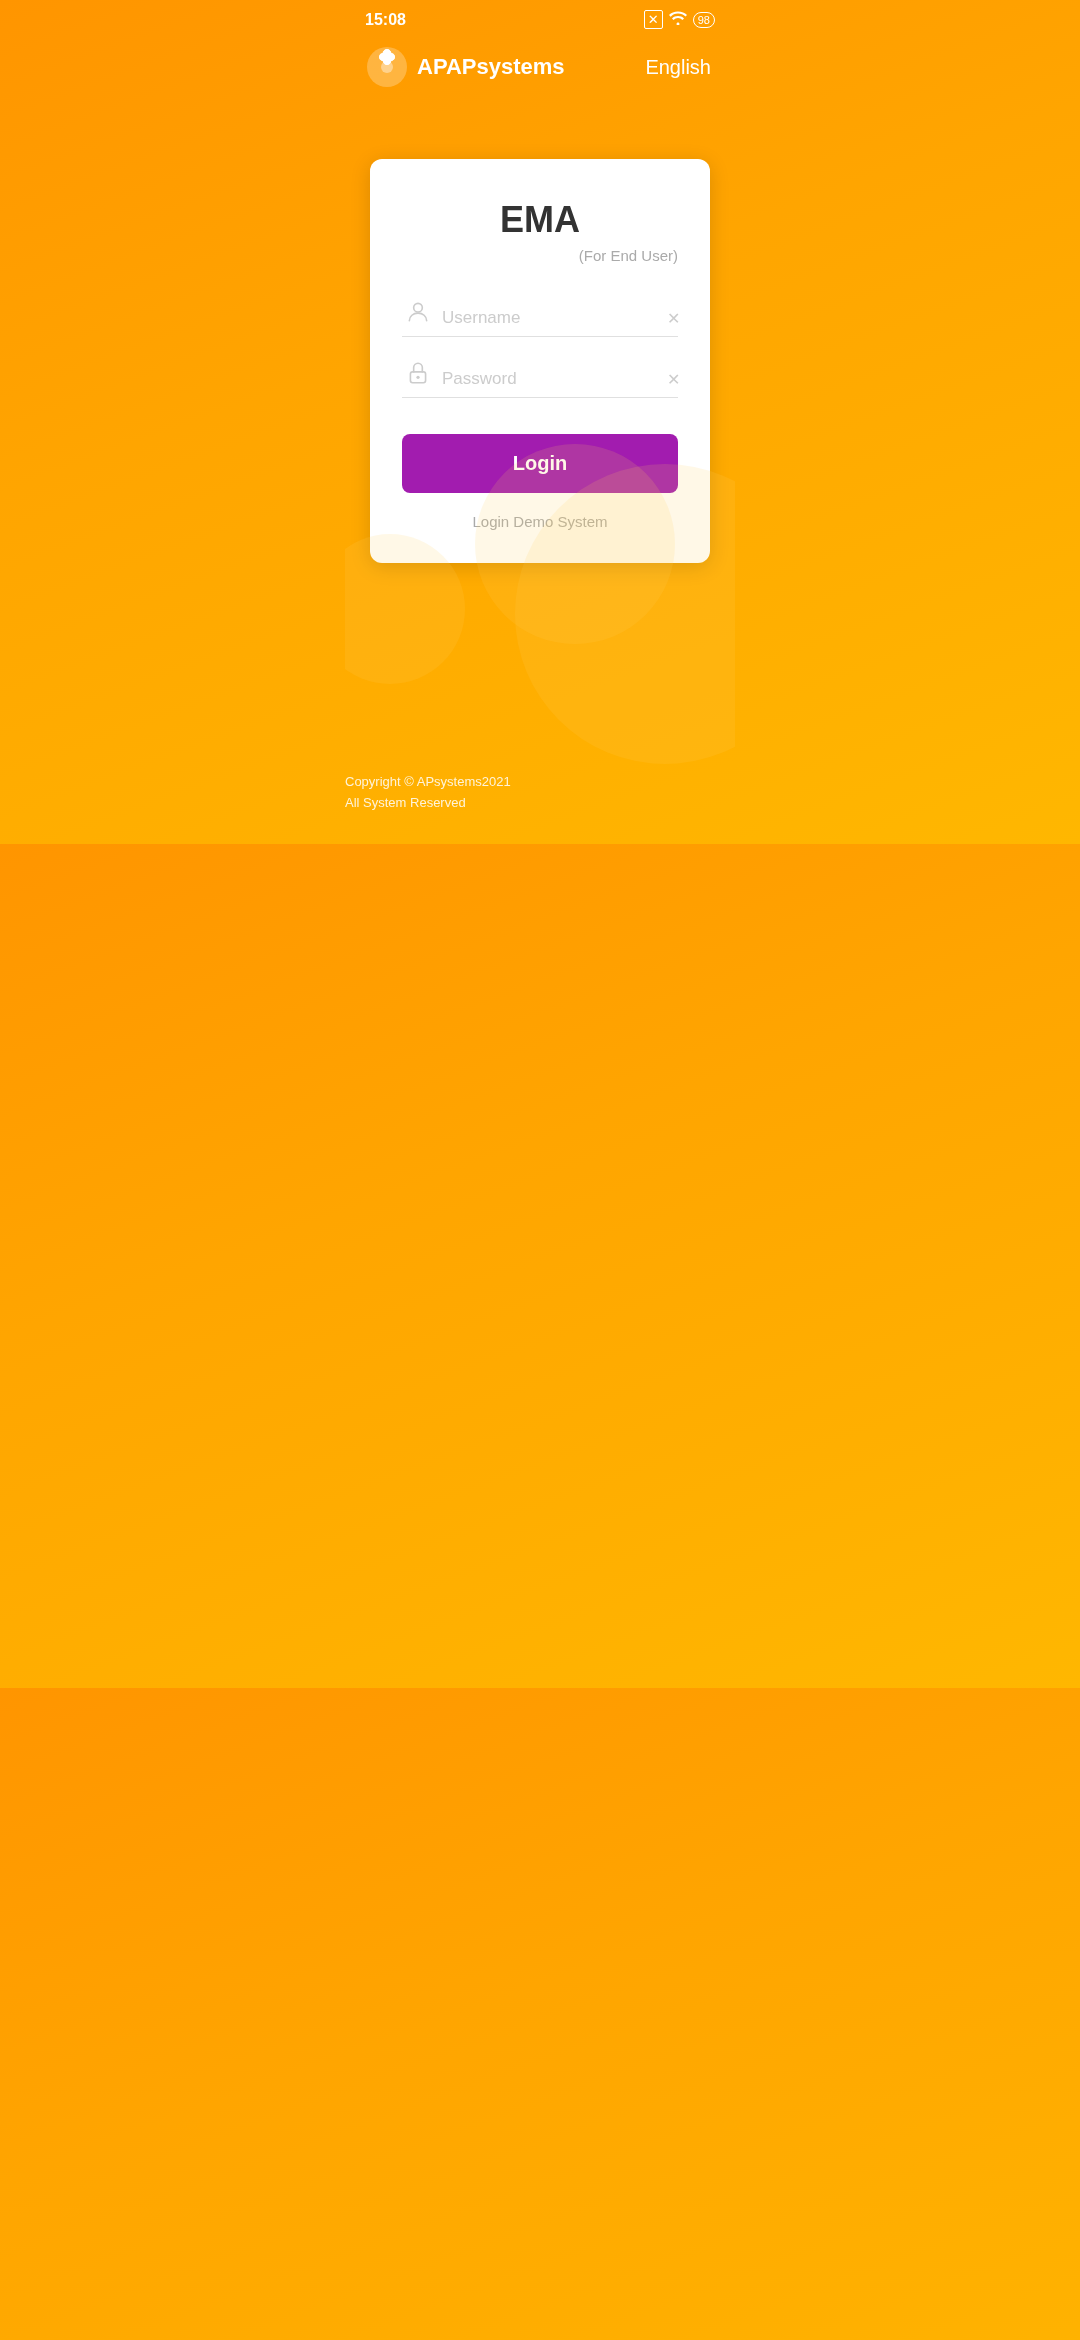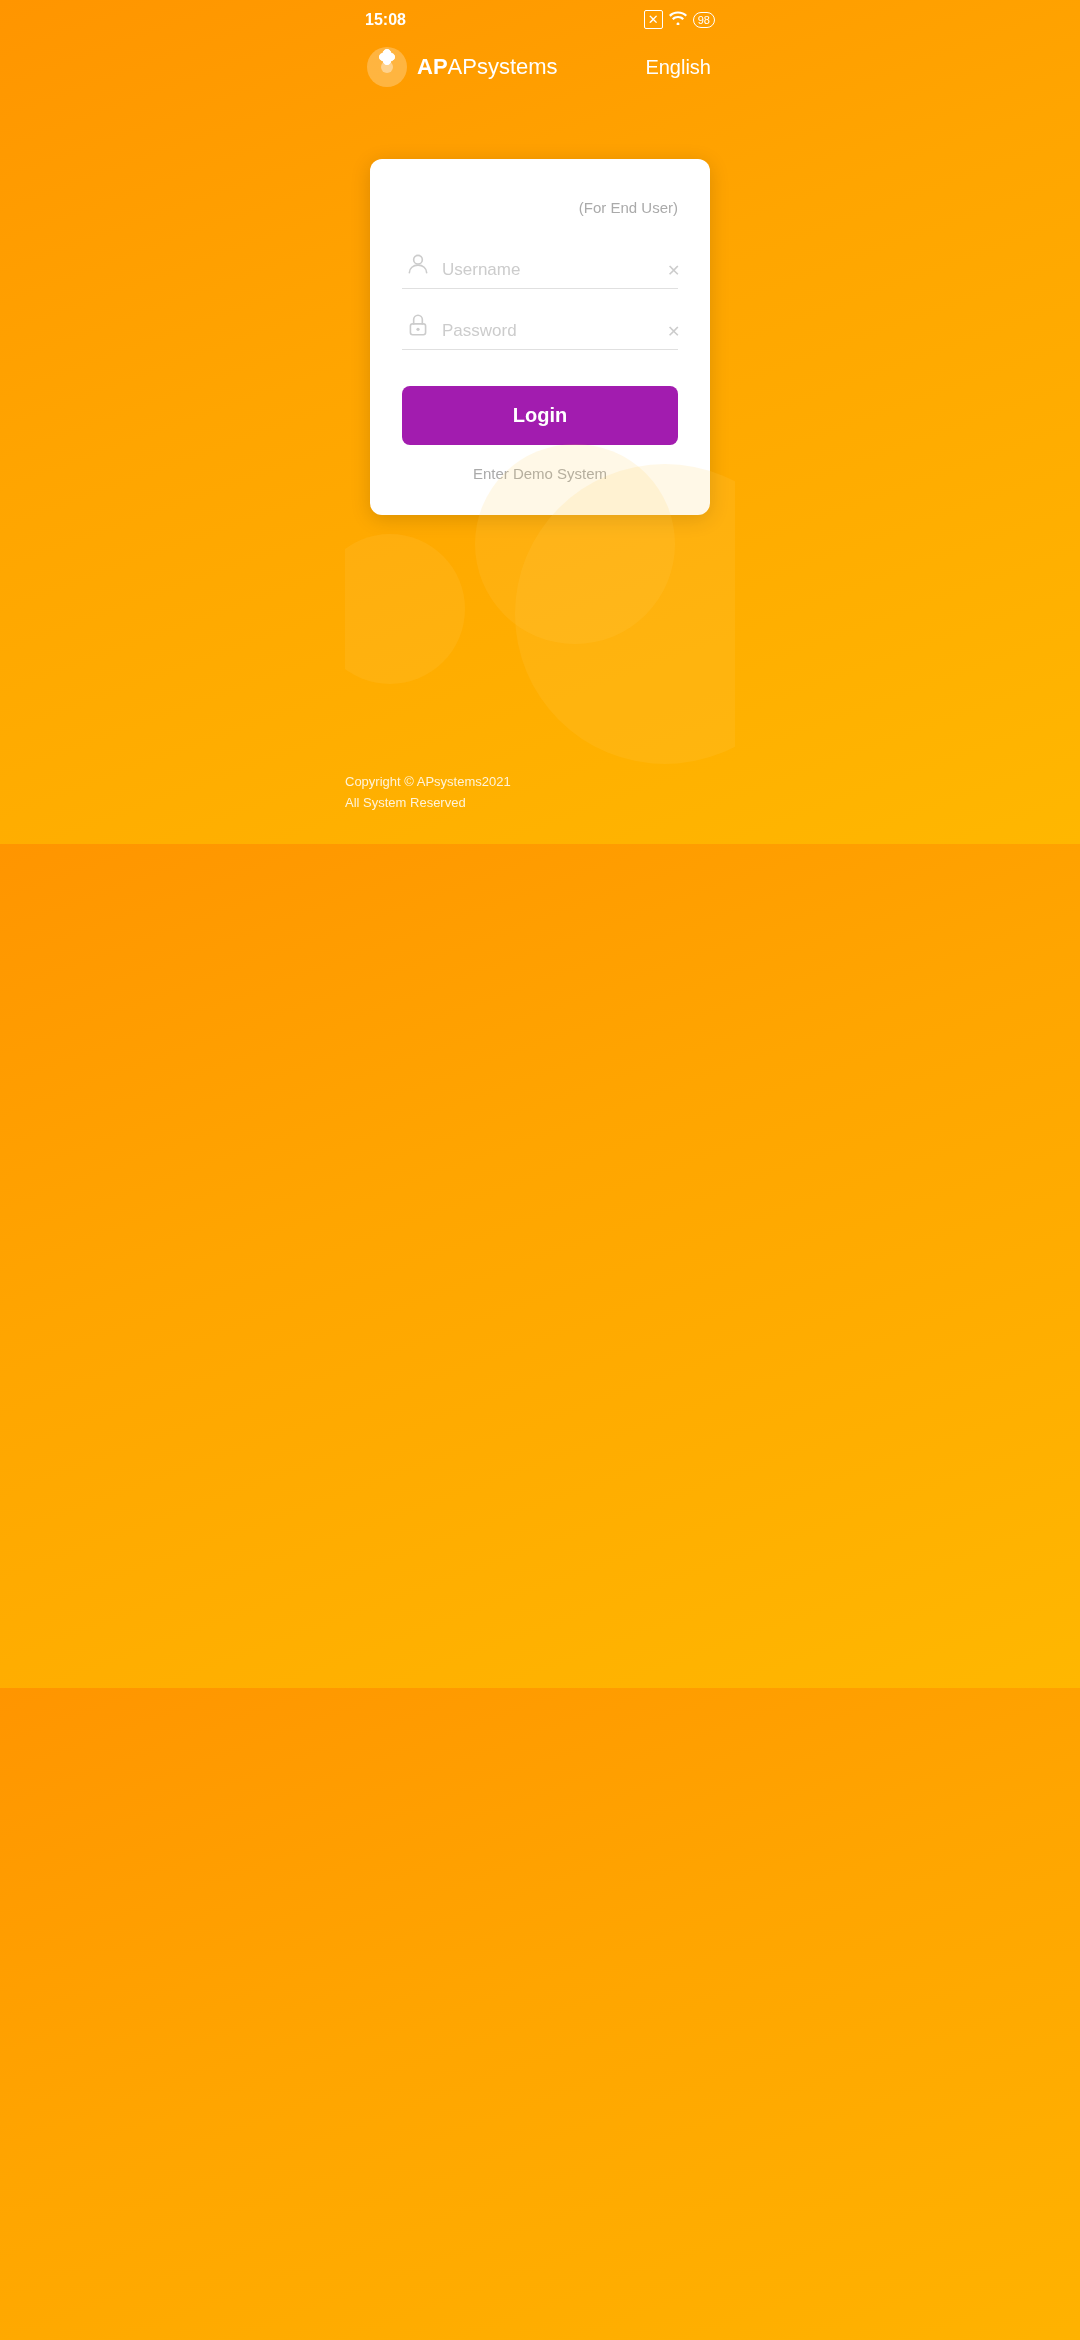--- a/index.html
+++ b/index.html
@@ -273,29 +273,30 @@
 
         <ellipse cx="12" cy="22" rx="5" ry="8" transform="rotate(90 22 22)"></ellipse>
 
         <ellipse cx="22" cy="32" rx="5" ry="8" transform="rotate(180 22 22)"></ellipse>
 
         <ellipse cx="32" cy="22" rx="5" ry="8" transform="rotate(270 22 22)"></ellipse>
       </g>
       <circle cx="22" cy="22" r="6" fill="white" opacity="0.4"></circle>
     </svg>
     <span class="logo-text">
-      <strong>AP</strong><span style="font-weight:400">APsystems</span>
+      <strong>AP</strong><span style="font-weight:700">APsystems</span>
     </span>
   </div>
   <button class="language-btn">English</button>
 </div>
 
 <div class="main-content">
 
   <div class="login-card">
+    <h1 class="card-title">EMA</h1>
     <p class="card-subtitle">(For End User)</p>
 
     
     <div class="input-group">
       <div class="input-icon">
         <svg class="user-svg" viewBox="0 0 24 24" fill="none" stroke="#ccc" stroke-width="1.5">
           <circle cx="12" cy="8" r="4"></circle>
           <path d="M4 20c0-4 3.6-7 8-7s8 3 8 7" stroke-linecap="round"></path>
         </svg>
       </div>
@@ -313,20 +314,20 @@
         </svg>
       </div>
       <input class="input-field" type="password" placeholder="Password" style="">
       <button class="input-clear">✕</button>
     </div>
 
     
     <button class="login-btn">Login</button>
 
     
-    <button class="demo-link">Enter Demo System</button>
+    <button class="demo-link">Login Demo System</button>
   </div>
 </div>
 
 <div class="footer">
   <div>Copyright © APsystems2021</div>
   <div>All System Reserved</div>
 </div>
 
 </body></html>

